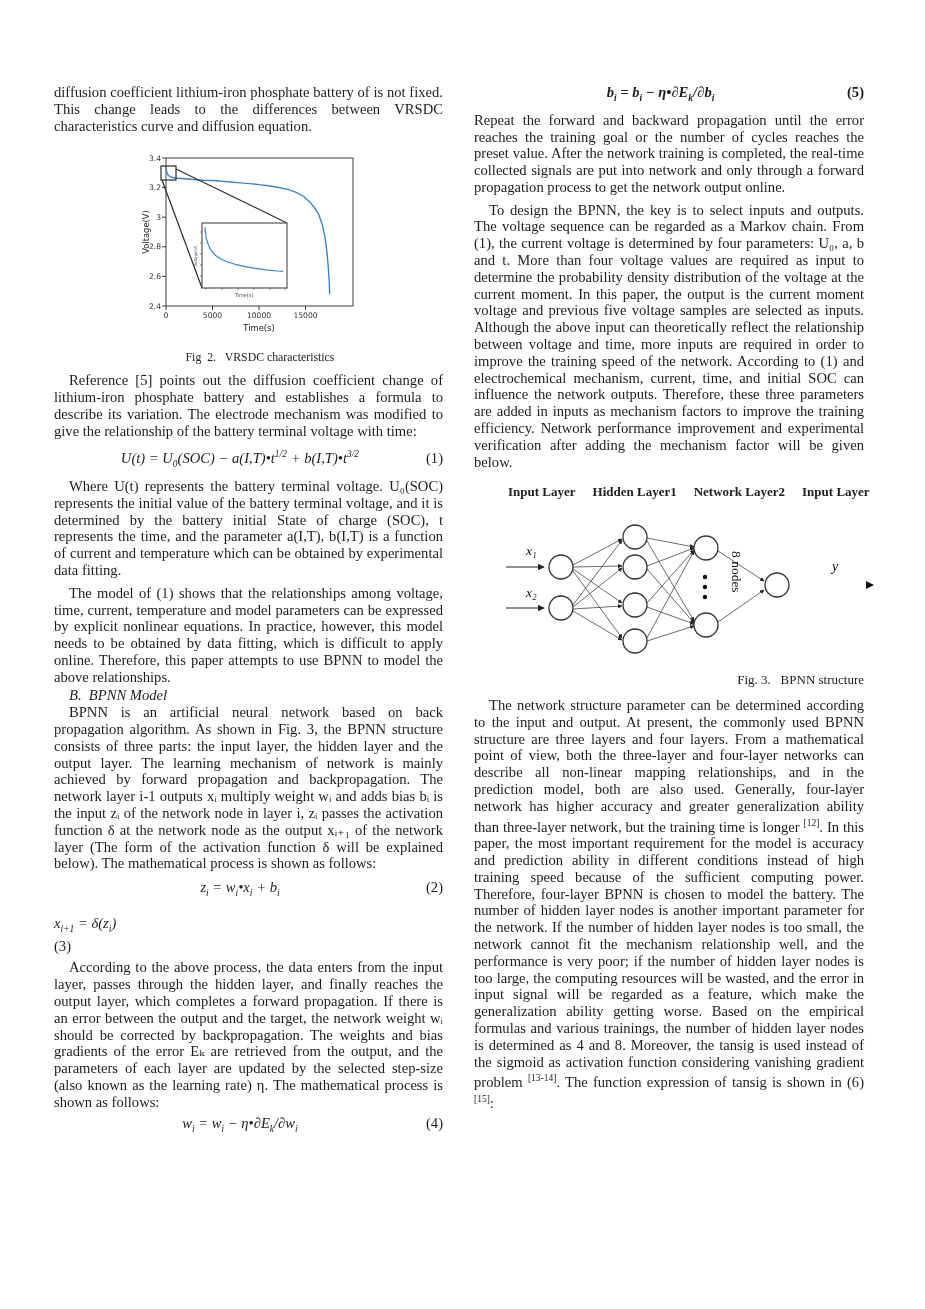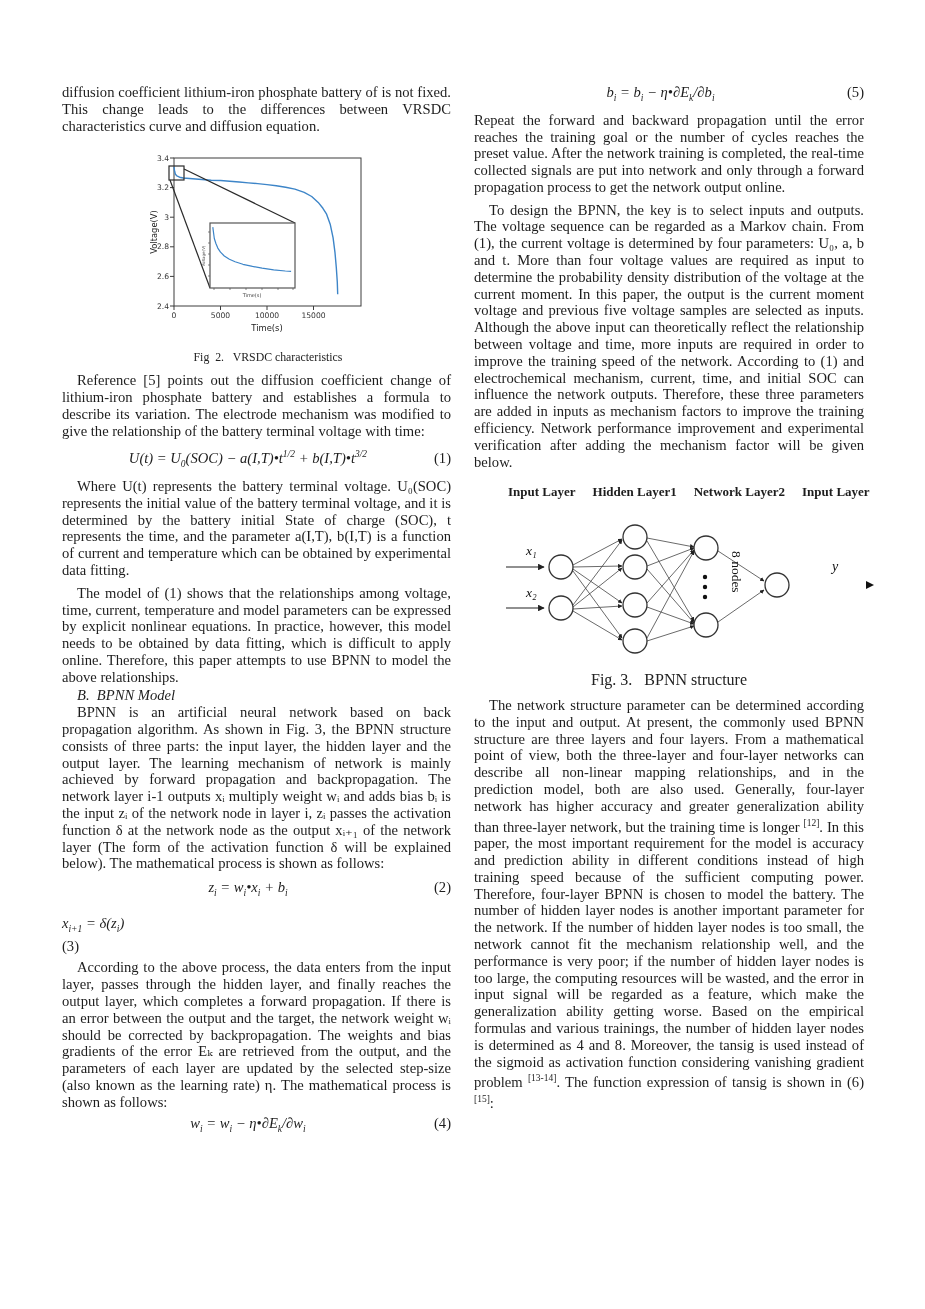--- a/index.html
+++ b/index.html
@@ -2,33 +2,33 @@
 <html><head>
 <meta charset="utf-8">
 <style>
   html,body{margin:0;padding:0;}
   body{
     width:925px;height:1309px;position:relative;background:#ffffff;
     font-family:"Liberation Serif","DejaVu Serif","DejaVu Sans",serif;
     color:#1d1d1d;
   }
   .col{position:absolute;top:84px;width:389px;font-size:14.6px;line-height:16.8px;text-align:justify;}
-  #col-left{left:62px;}
+  #col-left{left:54px;}
   #col-right{left:474px;width:390px;}
   p.body-par{margin:0 0 1px 0;text-indent:15px;}
   p.noindent{text-indent:0;}
   p.spaced{margin-top:6px;}
   .eqrow{display:flex;align-items:baseline;margin:7px 0 5px 0;}
   .eqbody{flex:1;text-align:center;font-style:italic;font-size:14.6px;}
   .eqbody sub,.eqbody sup{font-size:9.5px;font-style:italic;}
   .eqnum{font-style:normal;}
   .section-heading{font-style:italic;margin:12px 0 6px 0;text-indent:0;text-align:left;white-space:pre;}
   .figure-wrap{margin:10px 0 8px 86px;width:240px;}
   .fig-caption{font-size:11.8px;line-height:14px;text-align:center;white-space:pre;margin-top:6px;color:#222;}
-  .fig3-caption{font-size:16px;line-height:14px;text-align:center;white-space:pre;margin:4px 0 10px 0;color:#222;}
+  .fig3-caption{font-size:13px;line-height:14px;text-align:right;white-space:pre;margin:4px 0 10px 0;color:#222;}
   .fig3-wrap{margin:4px 0 0 24px;}
   .layer-labels{display:flex;gap:17px;margin:14px 0 2px 34px;font-weight:bold;font-size:13px;white-space:pre;text-align:center;text-indent:0;}
   sup{font-size:9.5px;}
   svg text{font-family:"DejaVu Sans","Liberation Sans",sans-serif;}
   svg .serif-label{font-family:"Liberation Serif","DejaVu Serif",serif;}
 </style>
 </head>
 <body>
 
 <div class="col" id="col-left">
@@ -132,21 +132,21 @@
 
   <div class="eqrow" style="margin-top:4px;">
     <span class="eqbody">w<sub>i</sub> = w<sub>i</sub> − η•∂E<sub>k</sub>/∂w<sub>i</sub></span>
     <span class="eqnum">(4)</span>
   </div>
 
 </div>
 
 <div class="col" id="col-right">
 
-  <div class="eqrow" style="margin-top:0;">
+  <div class="eqrow" style="margin-top:0;font-weight:bold;">
     <span class="eqbody">b<sub>i</sub> = b<sub>i</sub> − η•∂E<sub>k</sub>/∂b<sub>i</sub></span>
     <span class="eqnum">(5)</span>
   </div>
 
   <p class="body-par noindent">Repeat the forward and backward propagation until the error reaches the training goal or the number of cycles reaches the preset value. After the network training is completed, the real-time collected signals are put into network and only through a forward propagation process to get the network output online.</p>
 
   <p class="body-par spaced">To design the BPNN, the key is to select inputs and outputs. The voltage sequence can be regarded as a Markov chain. From (1), the current voltage is determined by four parameters: U₀, a, b and t. More than four voltage values are required as input to determine the probability density distribution of the voltage at the current moment. In this paper, the output is the current moment voltage and previous five voltage samples are selected as inputs. Although the above input can theoretically reflect the relationship between voltage and time, more inputs are required in order to improve the training speed of the network. According to (1) and electrochemical mechanism, current, time, and initial SOC can influence the network outputs. Therefore, these three parameters are added in inputs as mechanism factors to improve the training efficiency. Network performance improvement and experimental verification after adding the mechanism factor will be given below.</p>
 
   <div>
     <div class="layer-labels">

